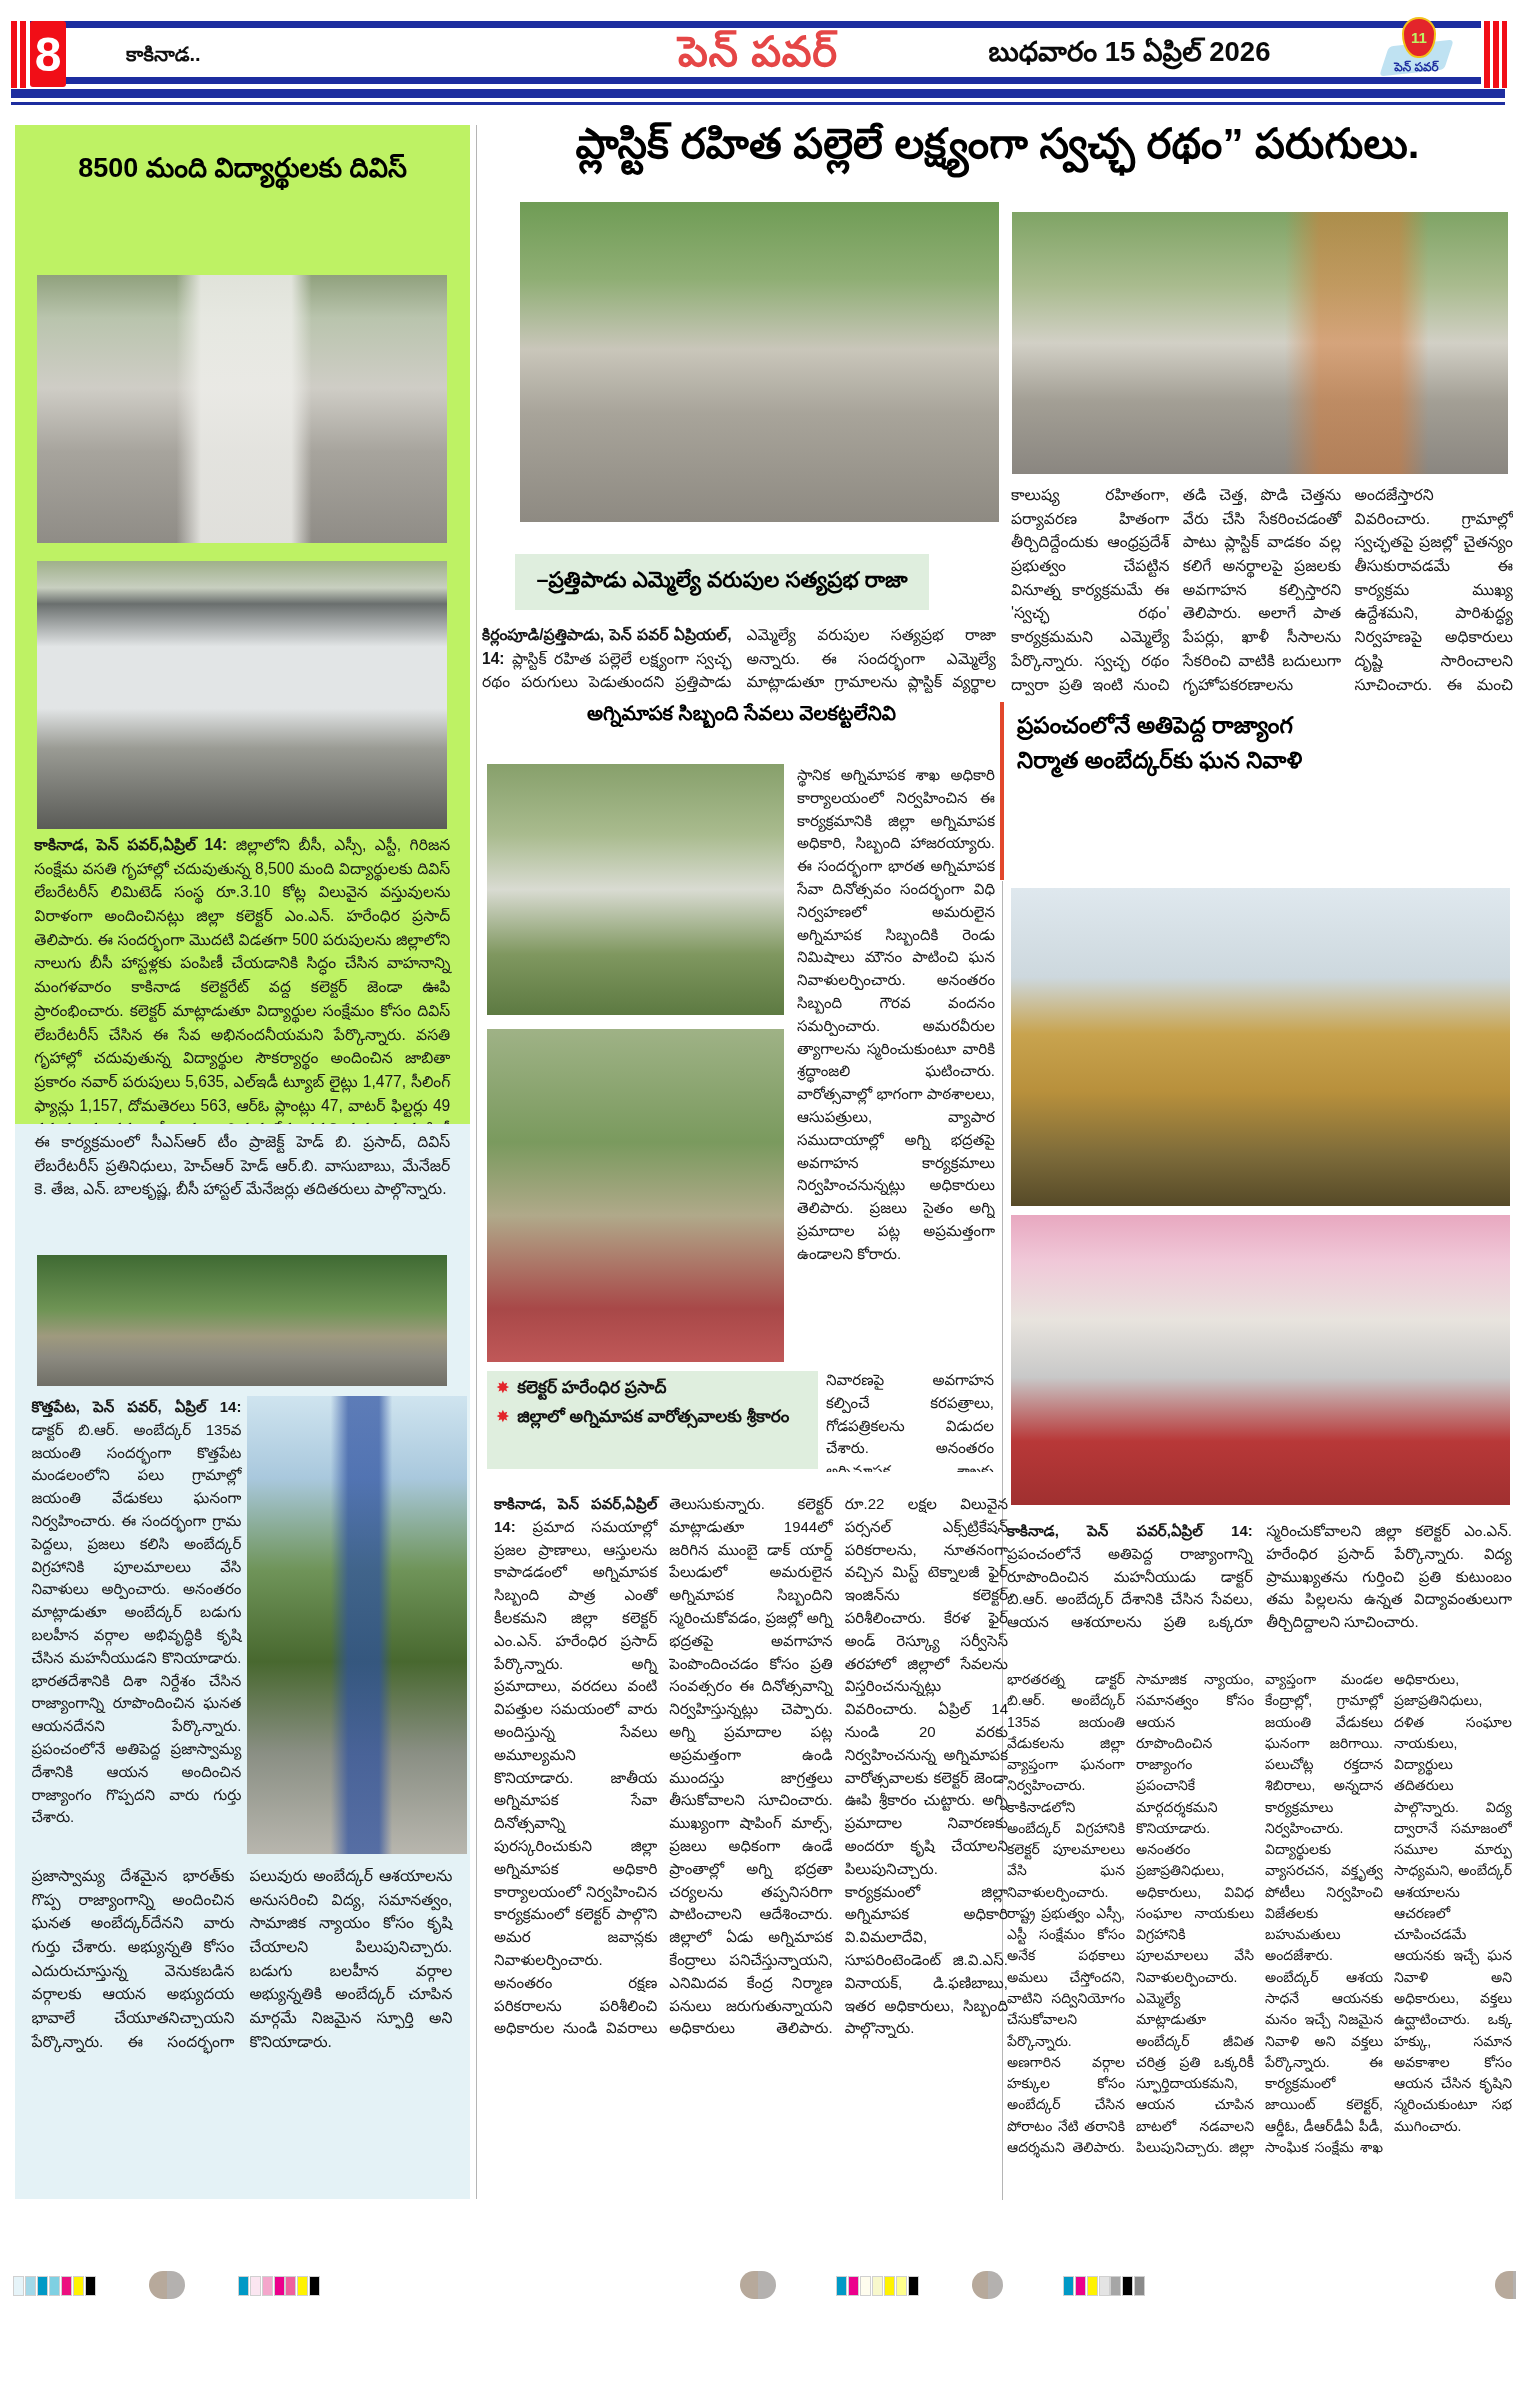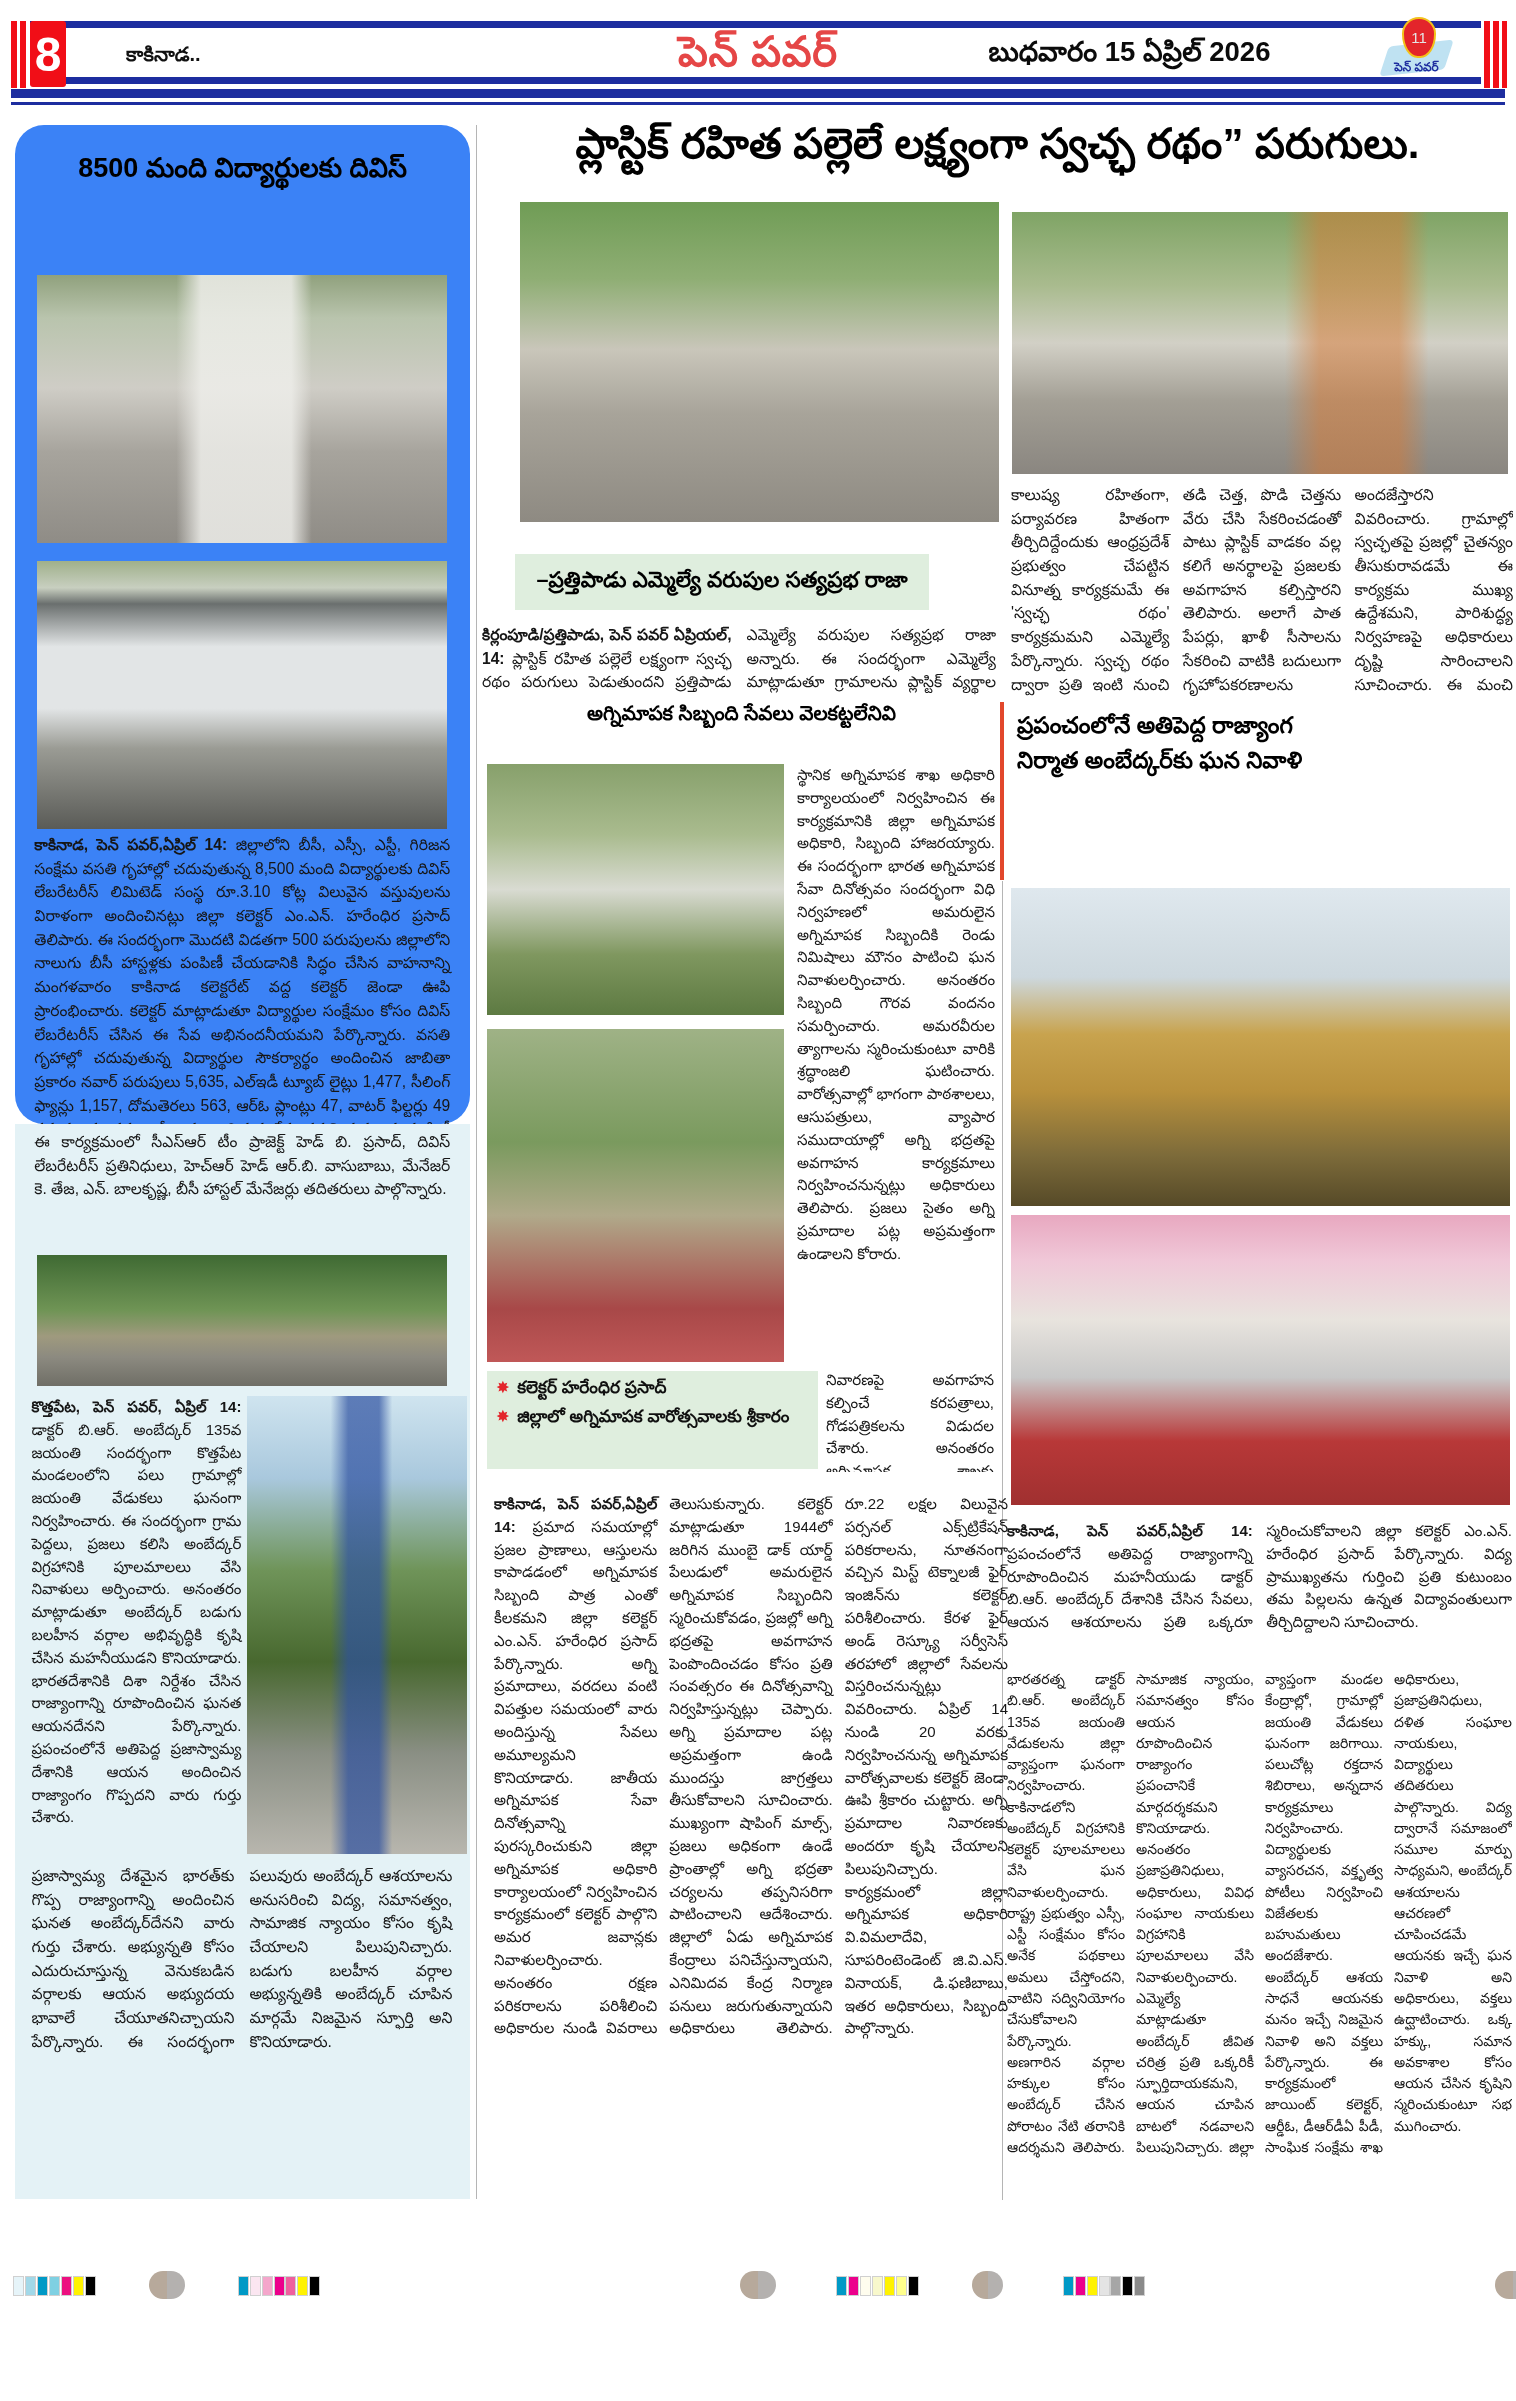--- a/index.html
+++ b/index.html
@@ -12,21 +12,21 @@
   .pgnum{background:#f10e17;color:#ffffff;font-weight:bold;font-size:48px;
          display:flex;align-items:center;justify-content:center;border-radius:3px;}
   .edition{font-weight:bold;font-size:20px;color:#111;}
   .masthead{color:#e54646;font-weight:bold;font-size:42px;letter-spacing:0.7px;}
   .hdate{font-weight:bold;font-size:27.5px;color:#0b0b0b;}
   .logo{width:71px;height:71px;position:relative;}
   .logo .ribbon{position:absolute;left:3px;top:28px;width:65px;height:30px;background:#bfe2f2;
                 transform:skew(-18deg,-6deg);border-radius:4.5px;}
   .logo .shield{position:absolute;left:21px;top:1.5px;width:30px;height:37px;background:#e3252b;
                 border:2.2px solid #f2c21a;border-radius:50% 50% 46% 46%/40% 40% 58% 58%;
-                color:#e5e5e5;font-weight:normal;font-size:15px;display:flex;align-items:center;justify-content:center;}
+                color:#bef264;font-weight:bold;font-size:15px;display:flex;align-items:center;justify-content:center;}
   .logo .lname{position:absolute;left:0;top:45px;width:71px;text-align:center;color:#1d2d9f;
                font-weight:bold;font-size:12px;}
   
   .hl{font-weight:bold;color:#000;text-align:center;}
   .btxt{font-size:15.6px;line-height:1.52;text-align:justify;color:#161616;}
   .btxt .dl{font-weight:bold;}
   .subhead-box{display:flex;align-items:center;justify-content:center;font-weight:bold;color:#000;text-align:center;}
   .bullet-row{display:flex;gap:7.4px;align-items:flex-start;font-weight:bold;color:#101010;}
   .star{color:#e3252b;font-size:16.4px;line-height:1.2;}
   .vline{background:#b5b5b5;}
@@ -71,21 +71,21 @@
   <div class="abs redbar" style="left:1484px;top:21px;width:6px;height:67px;"></div>
   <div class="abs redbar" style="left:1493px;top:21px;width:6px;height:67px;"></div>
   <div class="abs redbar" style="left:1502px;top:21px;width:5.2px;height:67px;"></div>
   <div class="abs bluebar" style="left:11px;top:89px;width:1494px;height:9px;"></div>
   <div class="abs bluebar" style="left:11px;top:102px;width:1494px;height:3px;"></div>
 
   <div class="abs vline" style="left:476px;top:125px;width:0.7px;height:2074px;"></div>
   <div class="abs" style="left:1000px;top:702px;width:3.7px;height:178px;background:#e2472b;"></div>
   <div class="abs vline" style="left:1002px;top:881px;width:0.7px;height:1319px;"></div>
 
-  <div class="abs" style="left:15px;top:125px;width:455px;height:999px;background:#3b82f6;border-radius:29px;">
+  <div class="abs" style="left:15px;top:125px;width:455px;height:999px;background:#bef264;">
     <div class="hl" style="margin-top:24px;font-size:27px;line-height:1.45;">
       <div>8500 మంది విద్యార్థులకు దివిస్</div>
     </div>
     <div class="photo ph-flagoff" style="position:absolute;left:22px;top:150px;width:410px;height:268px;"></div>
     <div class="photo ph-truckback" style="position:absolute;left:22px;top:436px;width:410px;height:268px;"></div>
     <p class="btxt" style="position:absolute;left:19.3px;top:708px;width:416px;margin:0;">
       <b class="dl">కాకినాడ, పెన్ పవర్,ఏప్రిల్ 14:</b>
       <span>జిల్లాలోని బీసీ, ఎస్సీ, ఎస్టీ, గిరిజన సంక్షేమ వసతి గృహాల్లో చదువుతున్న 8,500 మంది విద్యార్థులకు దివిస్ లేబరేటరీస్ లిమిటెడ్ సంస్థ రూ.3.10 కోట్ల విలువైన వస్తువులను విరాళంగా అందించినట్లు జిల్లా కలెక్టర్ ఎం.ఎన్. హరేంధిర ప్రసాద్ తెలిపారు. ఈ సందర్భంగా మొదటి విడతగా 500 పరుపులను జిల్లాలోని నాలుగు బీసీ హాస్టళ్లకు పంపిణీ చేయడానికి సిద్ధం చేసిన వాహనాన్ని మంగళవారం కాకినాడ కలెక్టరేట్ వద్ద కలెక్టర్ జెండా ఊపి ప్రారంభించారు. కలెక్టర్ మాట్లాడుతూ విద్యార్థుల సంక్షేమం కోసం దివిస్ లేబరేటరీస్ చేసిన ఈ సేవ అభినందనీయమని పేర్కొన్నారు. వసతి గృహాల్లో చదువుతున్న విద్యార్థుల సౌకర్యార్థం అందించిన జాబితా ప్రకారం నవార్ పరుపులు 5,635, ఎల్ఇడీ ట్యూబ్ లైట్లు 1,477, సీలింగ్ ఫ్యాన్లు 1,157, దోమతెరలు 563, ఆర్ఓ ప్లాంట్లు 47, వాటర్ ఫిల్టర్లు 49 వస్తువులను దశలవారీగా సంబంధిత సంక్షేమ వసతి గృహాలకు పంపిణీ చేయనున్నట్లు వివరించారు. ఈ వస్తువుల ద్వారా విద్యార్థుల సౌకర్యాలు మరింత మెరుగుపడతాయని, సంస్థల సౌజన్యంతో వసతి గృహాల అభివృద్ధికి అవకాశం లభిస్తుందని కలెక్టర్ ఆకాంక్షించారు.</span>
     </p>
   </div>

